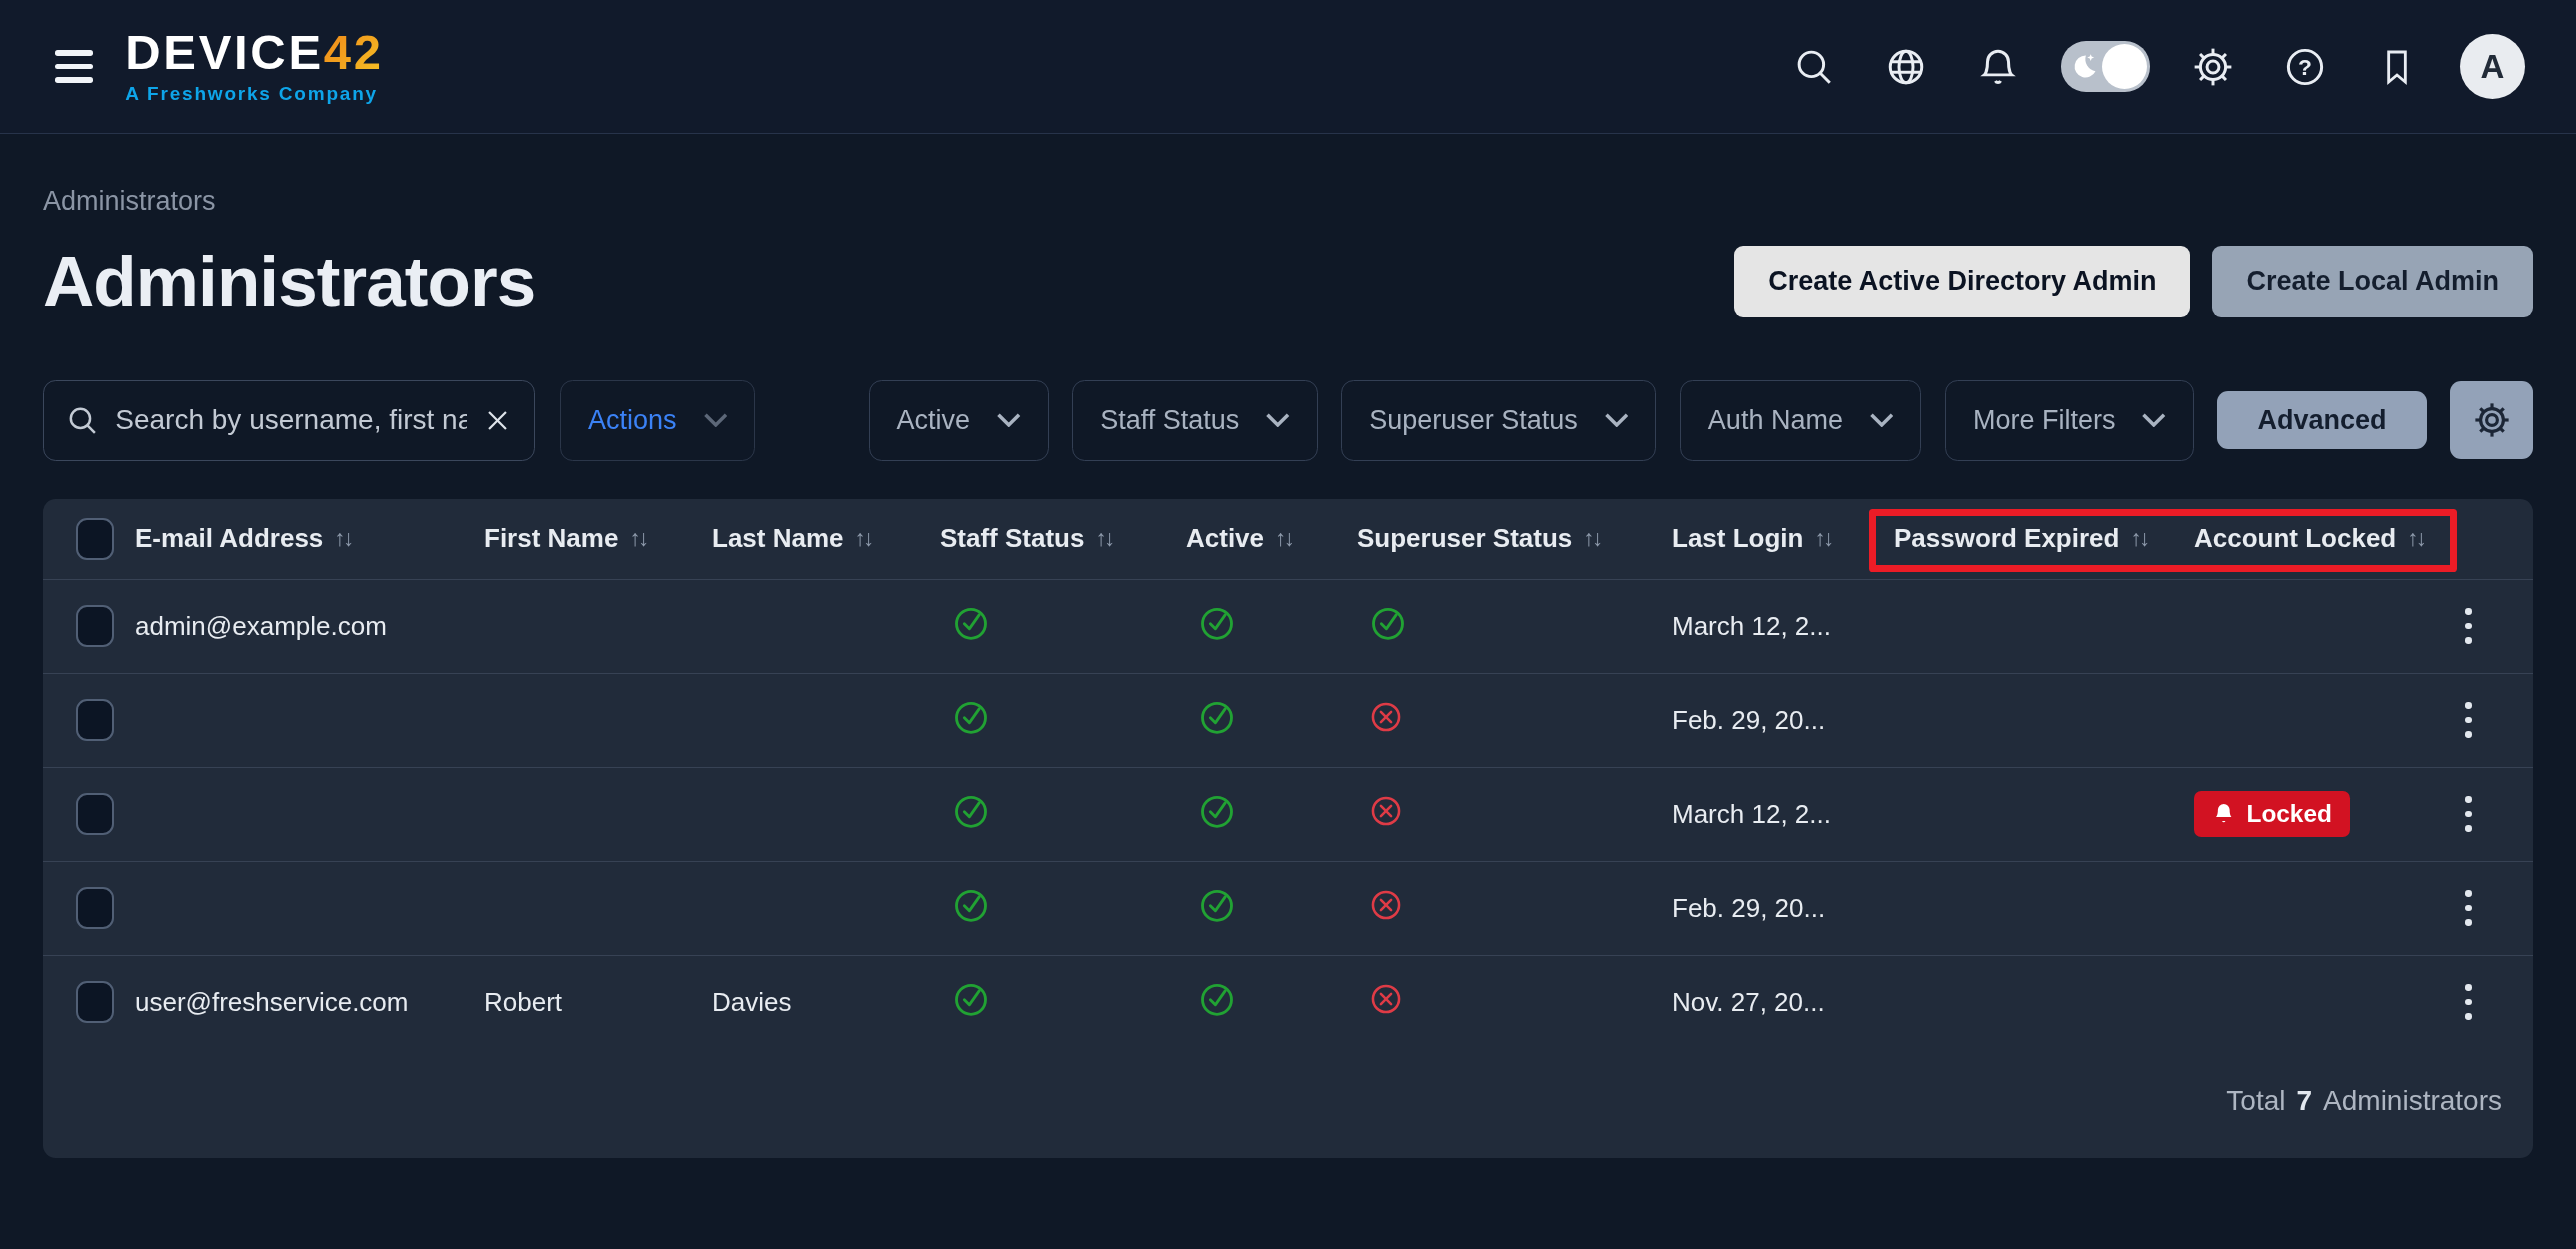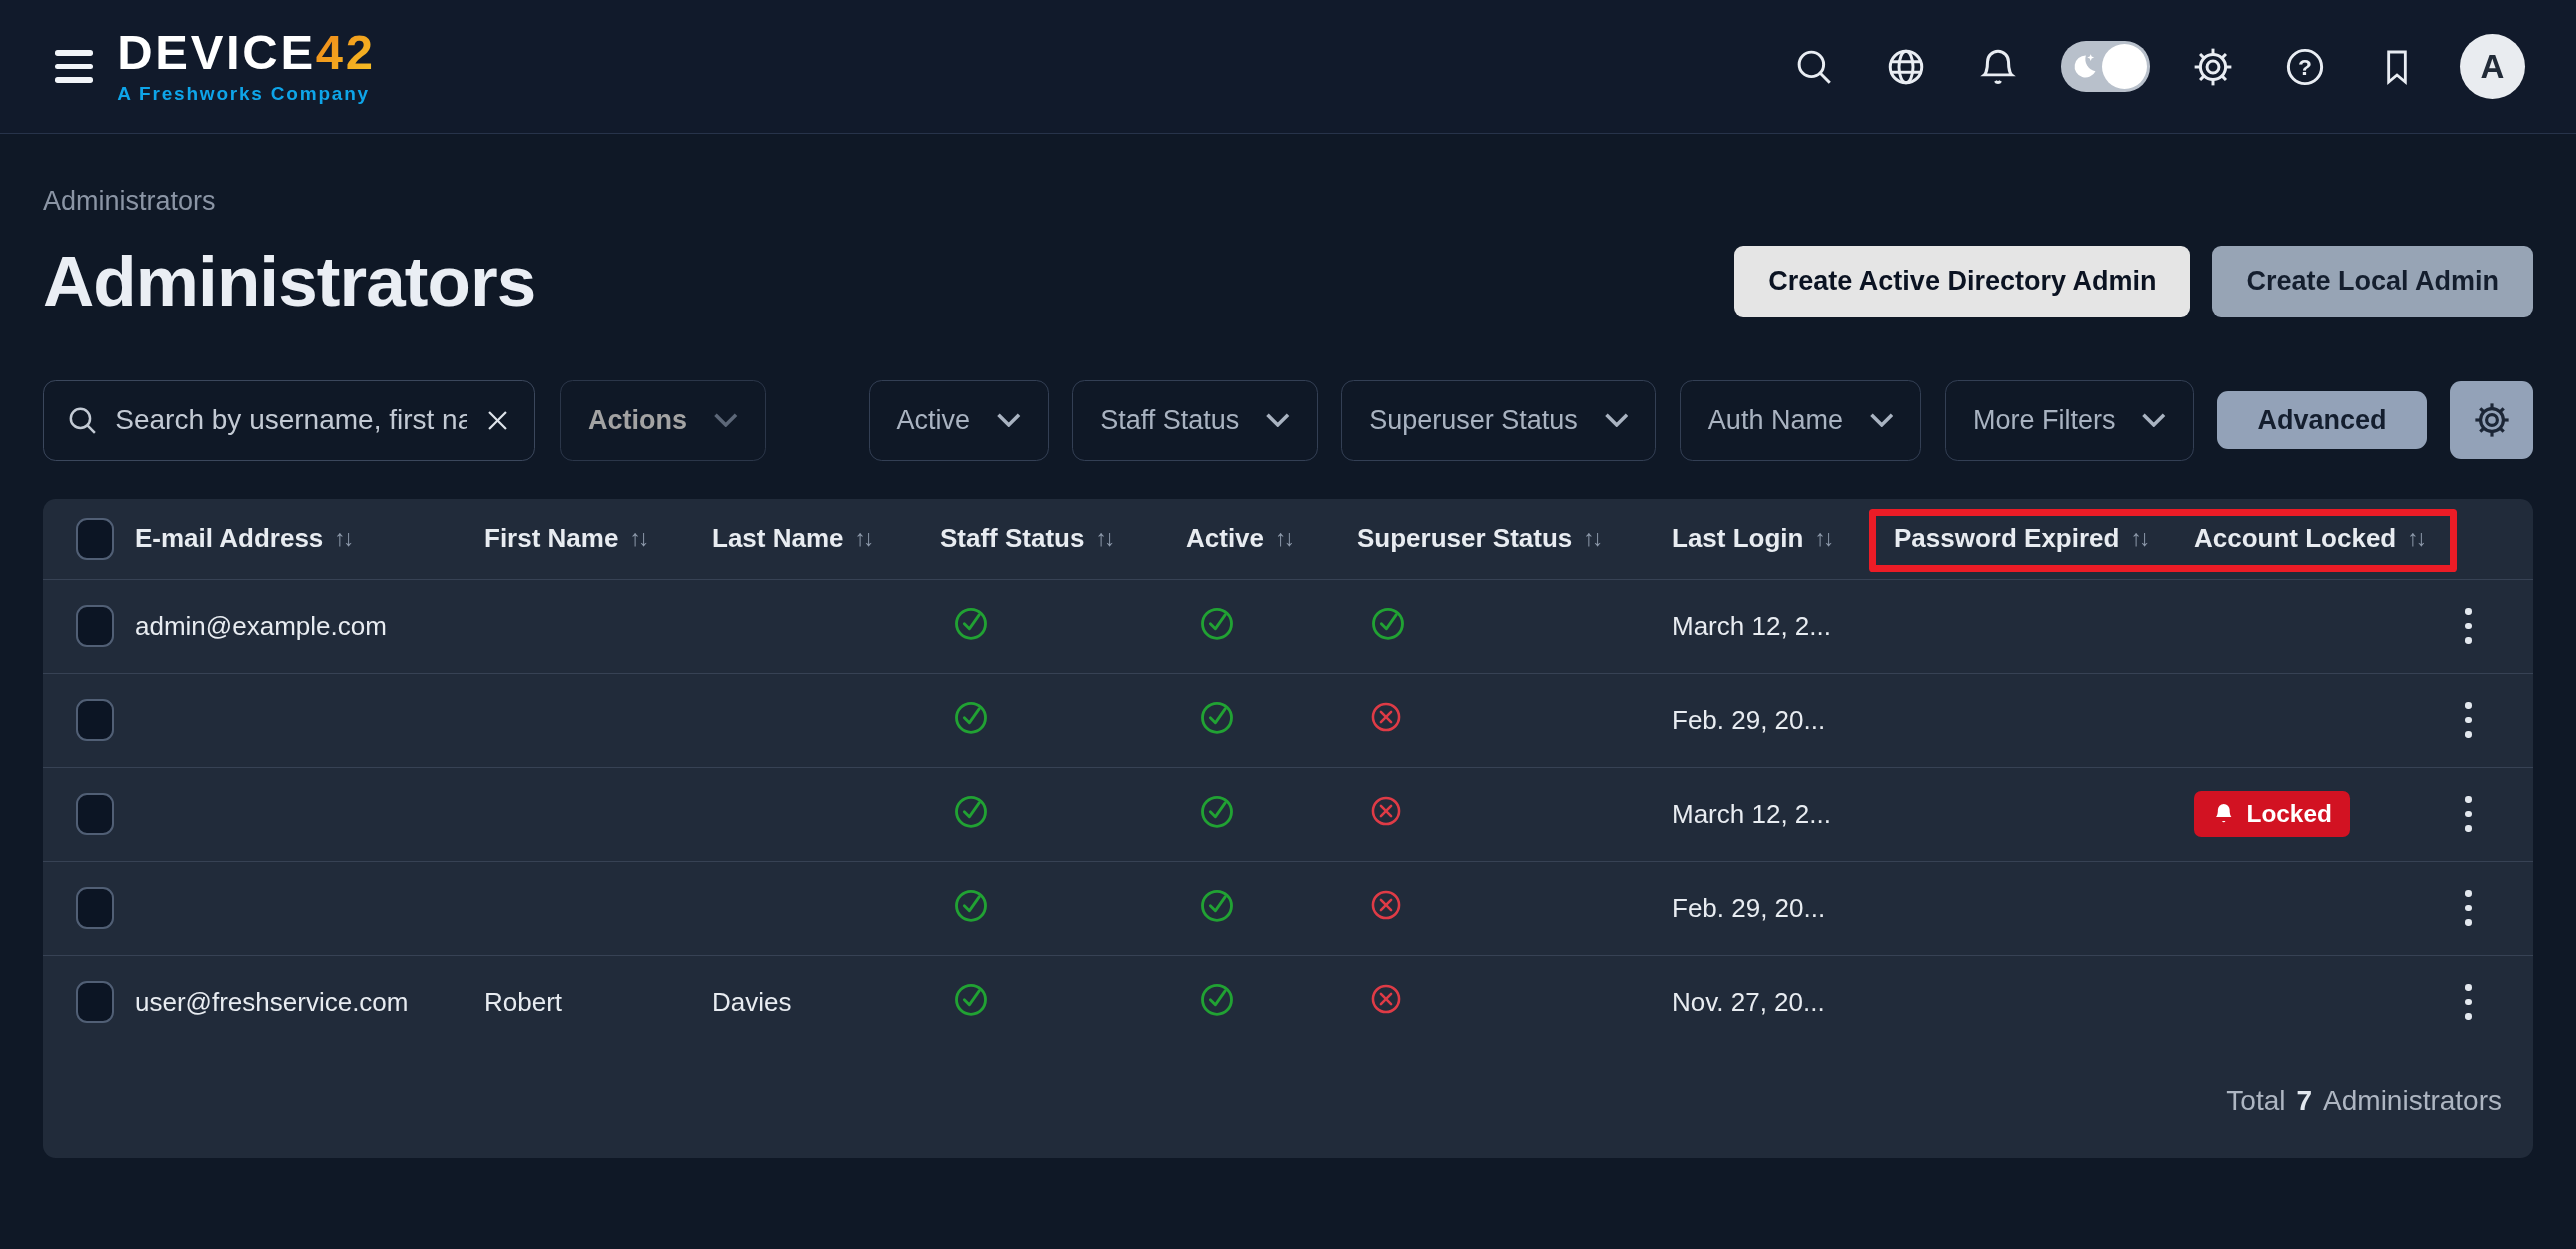--- a/index.html
+++ b/index.html
@@ -10,21 +10,21 @@
     color:#e8ecf1;
     overflow:hidden;
   }
 
   
   .navbar {
     height:134px; background:#111a2b; border-bottom:1.8px solid #27334a;
     display:flex; align-items:center; justify-content:space-between;
     padding:0 51px;
   }
-  .nav-left { display:flex; align-items:center; gap:21px; }
+  .nav-left { display:flex; align-items:center; gap:29px; }
   .hamburger { background:none; border:none; cursor:pointer; display:flex; flex-direction:column; gap:8.1px; padding:3.6px; }
   .hamburger i { display:block; width:38px; height:5.4px; background:#f2f5f9; border-radius:2.7px; }
   .logo-main { font-size:49px; font-weight:700; letter-spacing:2.7px; color:#ffffff; line-height:1; }
   .logo-accent {
     background:linear-gradient(135deg,#ef8418,#f6c426);
     -webkit-background-clip:text; background-clip:text; color:transparent;
   }
   .logo-sub { font-size:19px; letter-spacing:1.8px; color:#0ea5e9; margin-top:5.4px; font-weight:700; }
 
   .nav-right { display:flex; align-items:center; gap:34px; }
@@ -62,21 +62,21 @@
   .searchbox input::placeholder { color:#c3cad4; opacity:1; }
   .clear-btn { background:none; border:none; cursor:pointer; display:flex; }
   .clear-btn svg { stroke:#dfe4eb; }
 
   .dropdown {
     display:flex; align-items:center; gap:27px; height:81px;
     border:1.8px solid #333f54; border-radius:12.7px; padding:0 27px;
     font-size:27px; color:#a9b3c1; cursor:pointer; white-space:nowrap;
   }
   .dropdown svg { stroke:#a9b3c1; fill:none; stroke-width:2.4; }
-  .dropdown.disabled { color:#a3a3a3; border-color:#2b3649;font-weight:bold; }
+  .dropdown.disabled { color:#3b82f6; border-color:#2b3649; }
   .dropdown.disabled svg { stroke:#5c6778; }
 
   .filter-group { margin-left:auto; display:flex; align-items:center; gap:23.5px; }
   .btn-adv { background:#93a2b8; color:#141e2e; height:58px; border-radius:11px; padding:0 40px; }
   .btn-gear { background:#93a2b8; width:83px; height:78px; border-radius:11px; display:flex; align-items:center; justify-content:center; border:none; cursor:pointer; }
   .btn-gear svg { stroke:#1c2636; fill:none; stroke-width:2; }
 
   
   .selection { margin-top:43px; font-size:28px; color:#a9b2bf; }
   .selection b { color:#f0f3f7; margin-right:9px; }

